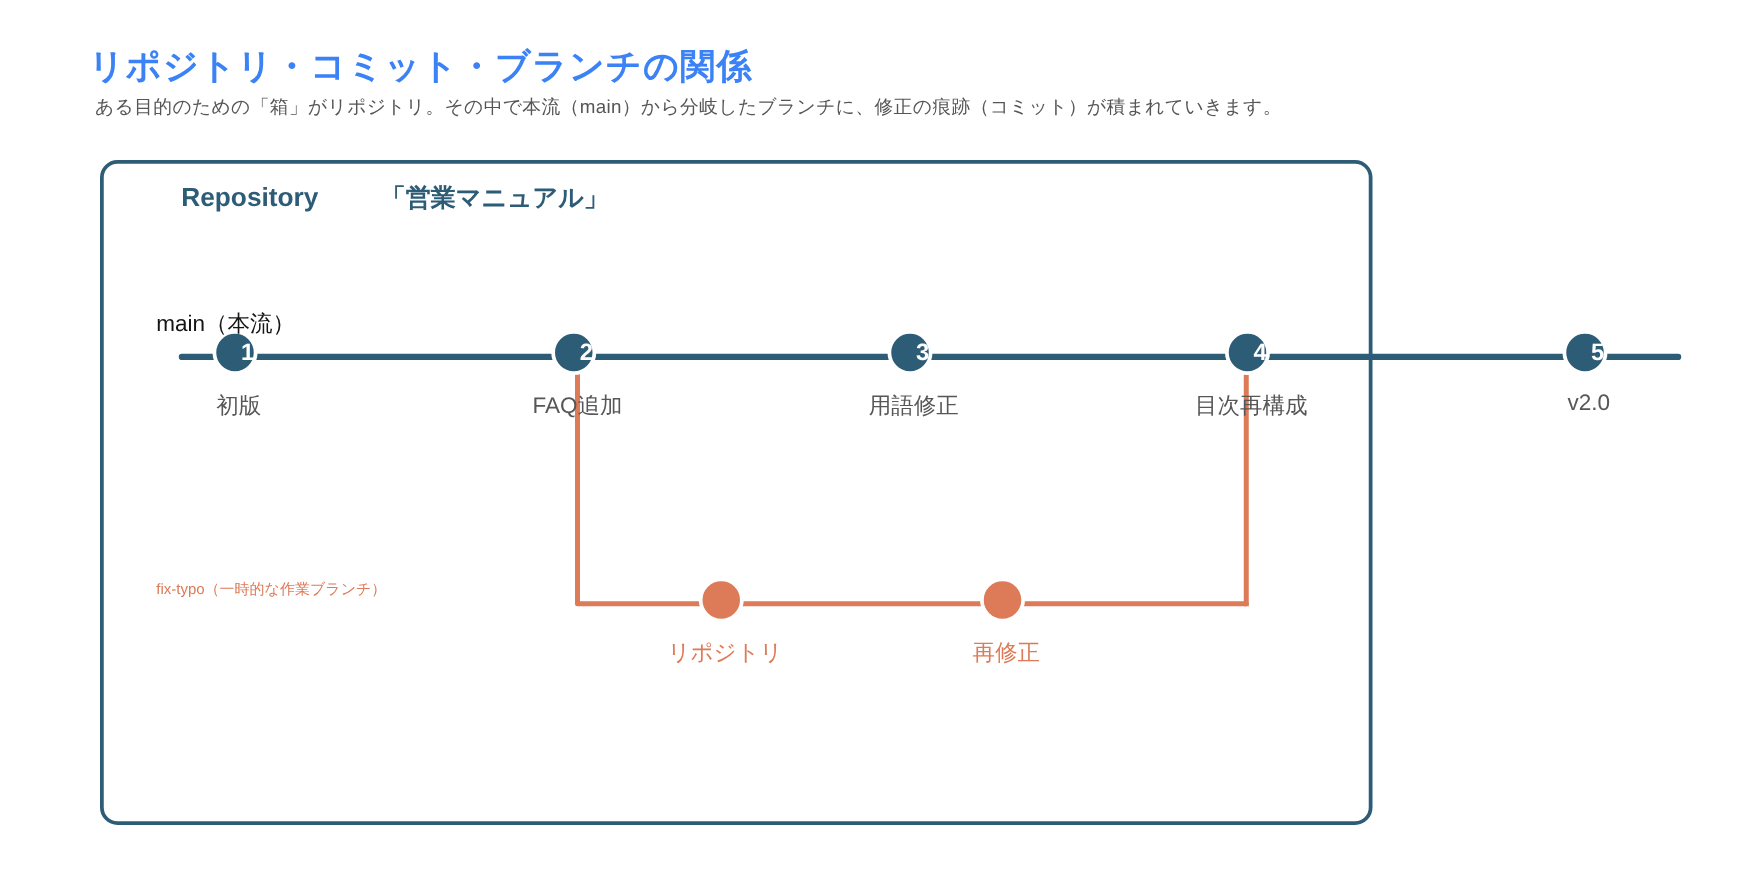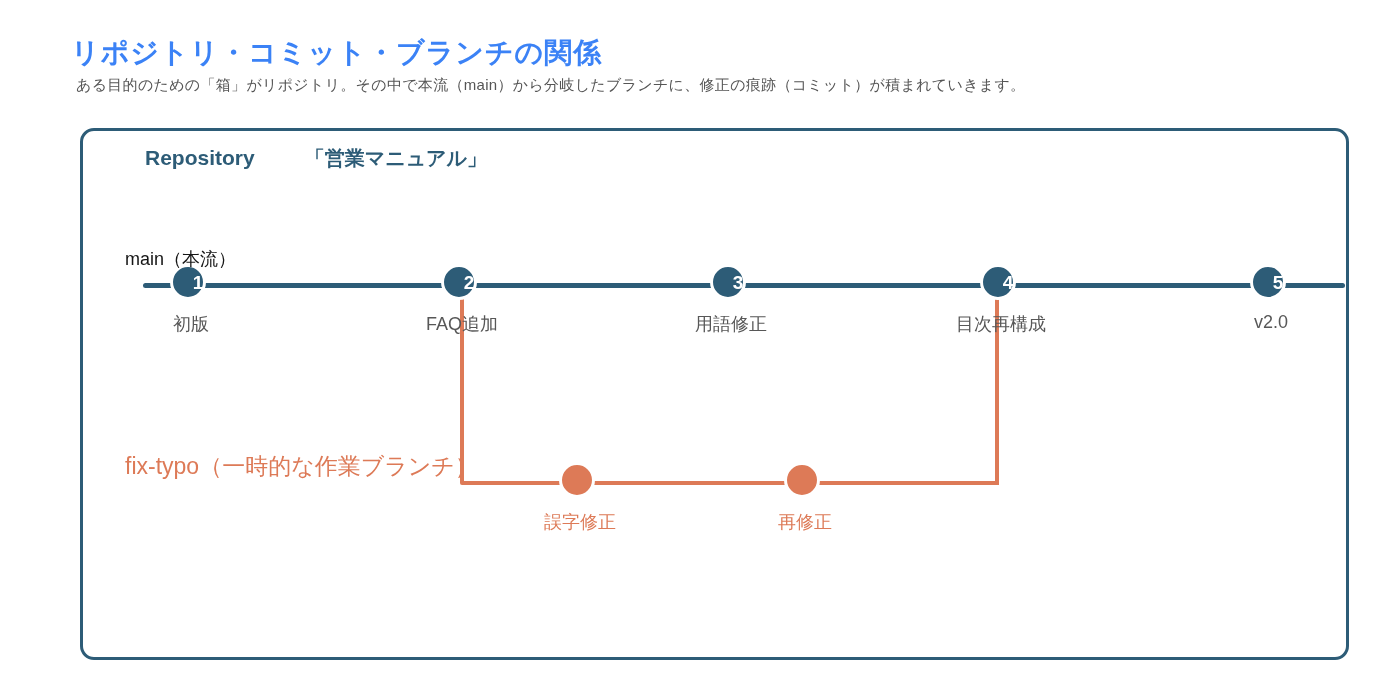--- a/index.html
+++ b/index.html
@@ -19,37 +19,37 @@
     position:absolute;left:55px;top:18px;
     font-size:28px;font-weight:bold;color:#3b82f6;
     letter-spacing:1px;margin:16px;
   }
   .page-subtitle{
     position:absolute;left:56px;top:76px;
     font-size:15px;color:#555555;letter-spacing:0.3px;
   }
   .repo-box{
     position:absolute;left:60px;top:128px;
-    width:1269px;height:532px;
+    width:1018px;height:532px;
     border:3px solid var(--timeline);
     border-radius:14px;
     background:#ffffff;
   }
   .repo-header{
     position:absolute;left:22px;top:14px;
     color:var(--timeline);font-weight:bold;
     white-space:nowrap;
   }
   .repo-header .repo-label{font-size:21px;margin-right:30px;}
   .repo-header .repo-name{font-size:20px;}
   .branch-title{
     position:absolute;font-weight:normal;white-space:nowrap;z-index:4;
   }
   .main-branch-title{left:22px;top:116px;font-size:18px;color:#151515;}
-  .feature-branch-title{left:22px;top:320px;font-size:23px;color:var(--branch);text-align:center;}
+  .feature-branch-title{left:22px;top:332px;font-size:12px;color:var(--branch);text-align:center;}
   .main-line{
     position:absolute;left:40px;top:152px;width:1202px;height:5px;
     background:var(--timeline);border-radius:3px;z-index:1;
   }
   .branch-line{position:absolute;background:var(--branch);z-index:1;}
   .branch-line.v1{left:357px;top:154px;width:4px;height:198px;}
   .branch-line.h {left:357px;top:350px;width:539px;height:4px;border-radius:2px;}
   .branch-line.v2{left:892px;top:154px;width:4px;height:200px;}
   .commit-node{
     position:absolute;width:36px;height:36px;border-radius:50%;
@@ -121,17 +121,17 @@
   <div class="commit-label main l2">FAQ追加</div>
   <div class="commit-label main l3">用語修正</div>
   <div class="commit-label main l4">目次再構成</div>
   <div class="commit-label main l5">v2.0</div>
 
   <div class="branch-title feature-branch-title">fix-typo（一時的な作業ブランチ）</div>
 
   <div class="commit-node feature f1"></div>
   <div class="commit-node feature f2"></div>
 
-  <div class="commit-label feature fl1">誤字修正</div>
+  <div class="commit-label feature fl1">リポジトリ</div>
   <div class="commit-label feature fl2">再修正</div>
 
 
 </div>
 
 </body></html>

